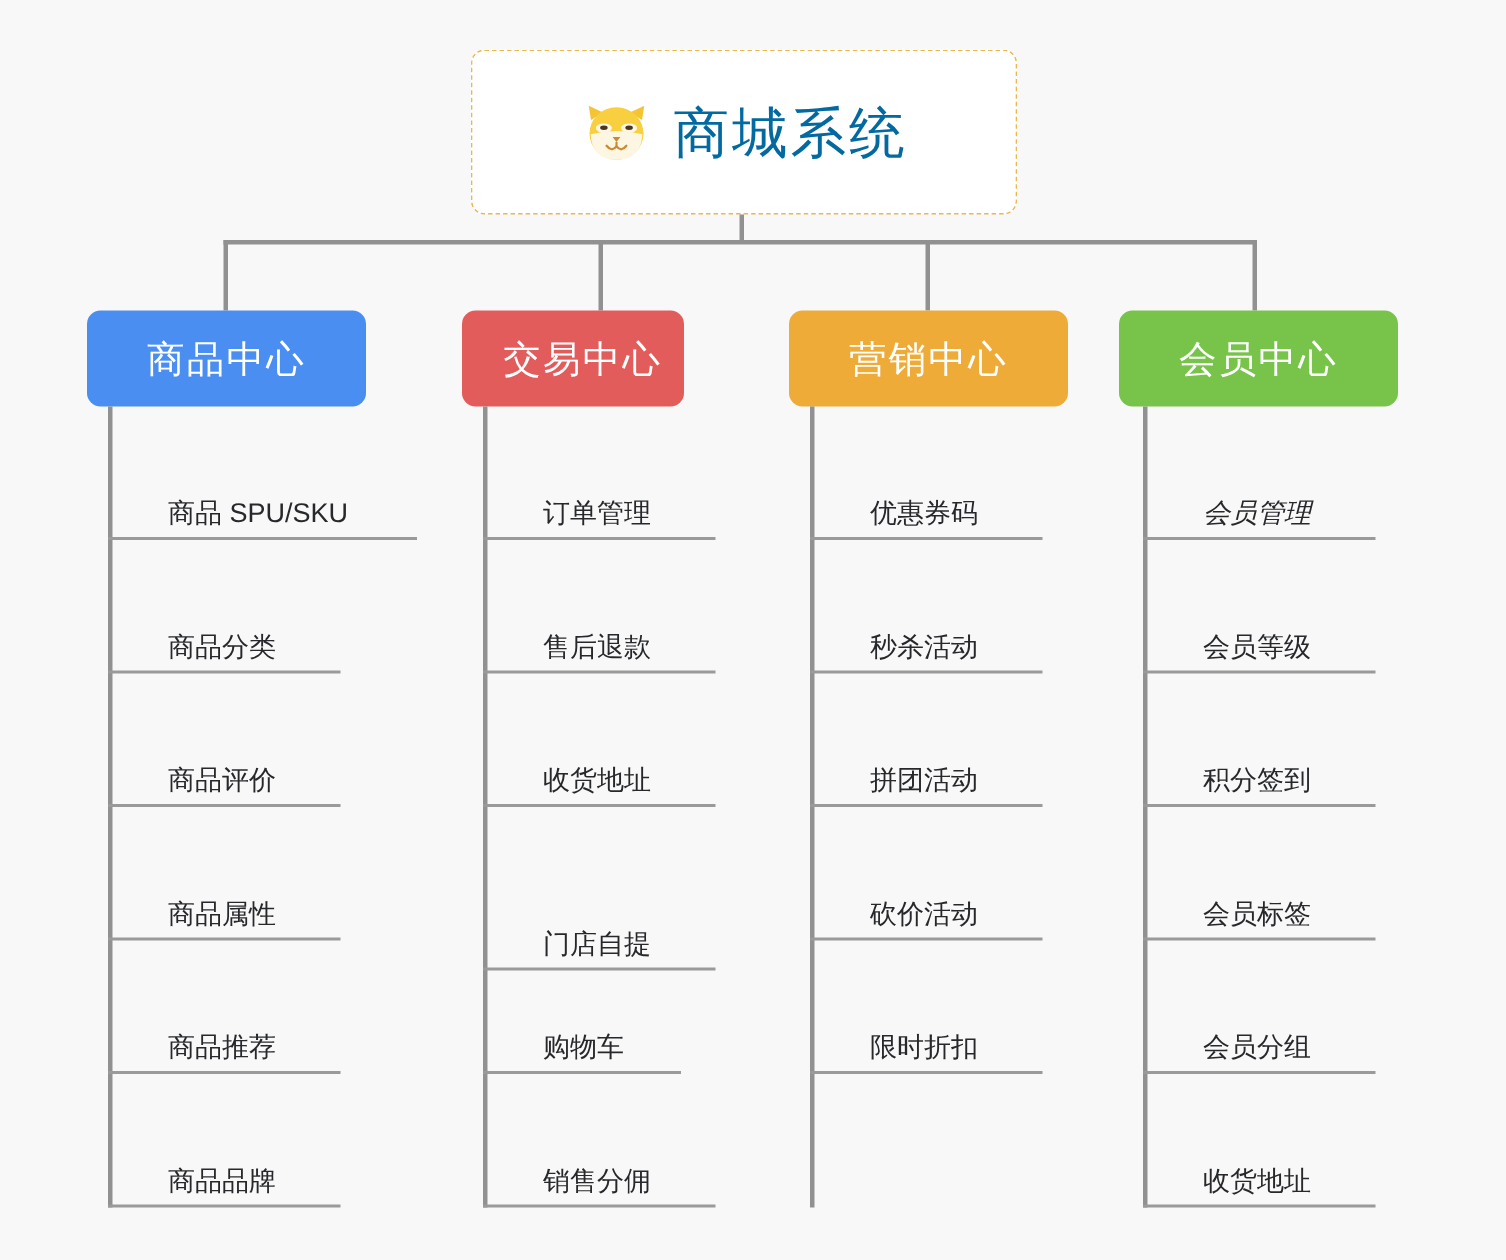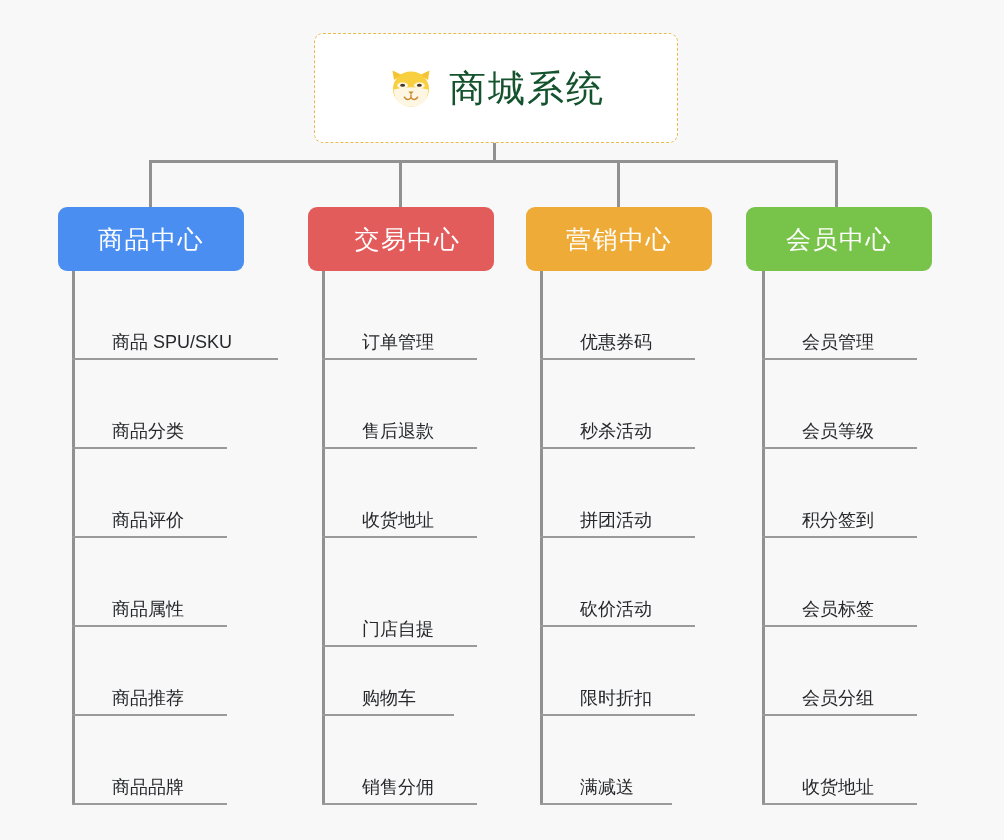--- a/index.html
+++ b/index.html
@@ -35,21 +35,21 @@
     gap: 14px;
   }
   .root-emoji {
     width: 48px;
     height: 48px;
     flex: 0 0 48px;
     position: relative;
   }
   .root-title {
     font-size: 37px;
-    color: #14532d;
+    color: #0369a1;
     letter-spacing: 2px;
     line-height: 1;
     white-space: nowrap;
   }
 
   
   .conn {
     position: absolute;
     background: #919191;
   }
@@ -154,21 +154,21 @@
   <div class="conn conn-stem"></div>
   <div class="conn conn-bus"></div>
   <div class="conn conn-drop" style="left:149px"></div>
   <div class="conn conn-drop" style="left:399px"></div>
   <div class="conn conn-drop" style="left:617px"></div>
   <div class="conn conn-drop" style="left:835px"></div>
 
   <div class="cat-box" style="left: 58px; width: 186px; background: rgb(74, 142, 241);">
     <span>商品中心</span>
   </div>
-  <div class="cat-box" style="left: 308px; width: 186px; background: rgb(227, 92, 92); padding-left: 13px;">
+  <div class="cat-box" style="left: 308px; width: 148px; background: rgb(227, 92, 92); padding-left: 13px;">
     <span>交易中心</span>
   </div>
   <div class="cat-box" style="left: 526px; width: 186px; background: rgb(238, 171, 56);">
     <span>营销中心</span>
   </div>
   <div class="cat-box" style="left: 746px; width: 186px; background: rgb(120, 195, 74);">
     <span>会员中心</span>
   </div>
 
   <div class="branch" style="left: 72px; height: 534px; width: 260px;">
@@ -240,28 +240,24 @@
         <div class="leaf-label">拼团活动</div>
       </div>
       <div class="leaf" style="top: 267px; width: 165px;">
         <div class="leaf-line" style="width: 155px;"></div>
         <div class="leaf-label">砍价活动</div>
       </div>
       <div class="leaf" style="top: 356px; width: 165px;">
         <div class="leaf-line" style="width: 155px;"></div>
         <div class="leaf-label">限时折扣</div>
       </div>
-      <div class="leaf" style="top: 445px; width: 142px;">
-        <div class="leaf-line" style="width: 132px;"></div>
-        <div class="leaf-label">满减送</div>
-      </div>
     </div>
   <div class="branch" style="left: 762px; height: 534px; width: 260px;">
       <div class="spine" style="height: 534px;"></div>
-      <div class="leaf" style="top: 0px; width: 165px;">
+      <div class="leaf" style="top: 0px; width: 165px; font-style: italic;">
         <div class="leaf-line" style="width: 155px;"></div>
         <div class="leaf-label">会员管理</div>
       </div>
       <div class="leaf" style="top: 89px; width: 165px;">
         <div class="leaf-line" style="width: 155px;"></div>
         <div class="leaf-label">会员等级</div>
       </div>
       <div class="leaf" style="top: 178px; width: 165px;">
         <div class="leaf-line" style="width: 155px;"></div>
         <div class="leaf-label">积分签到</div>

